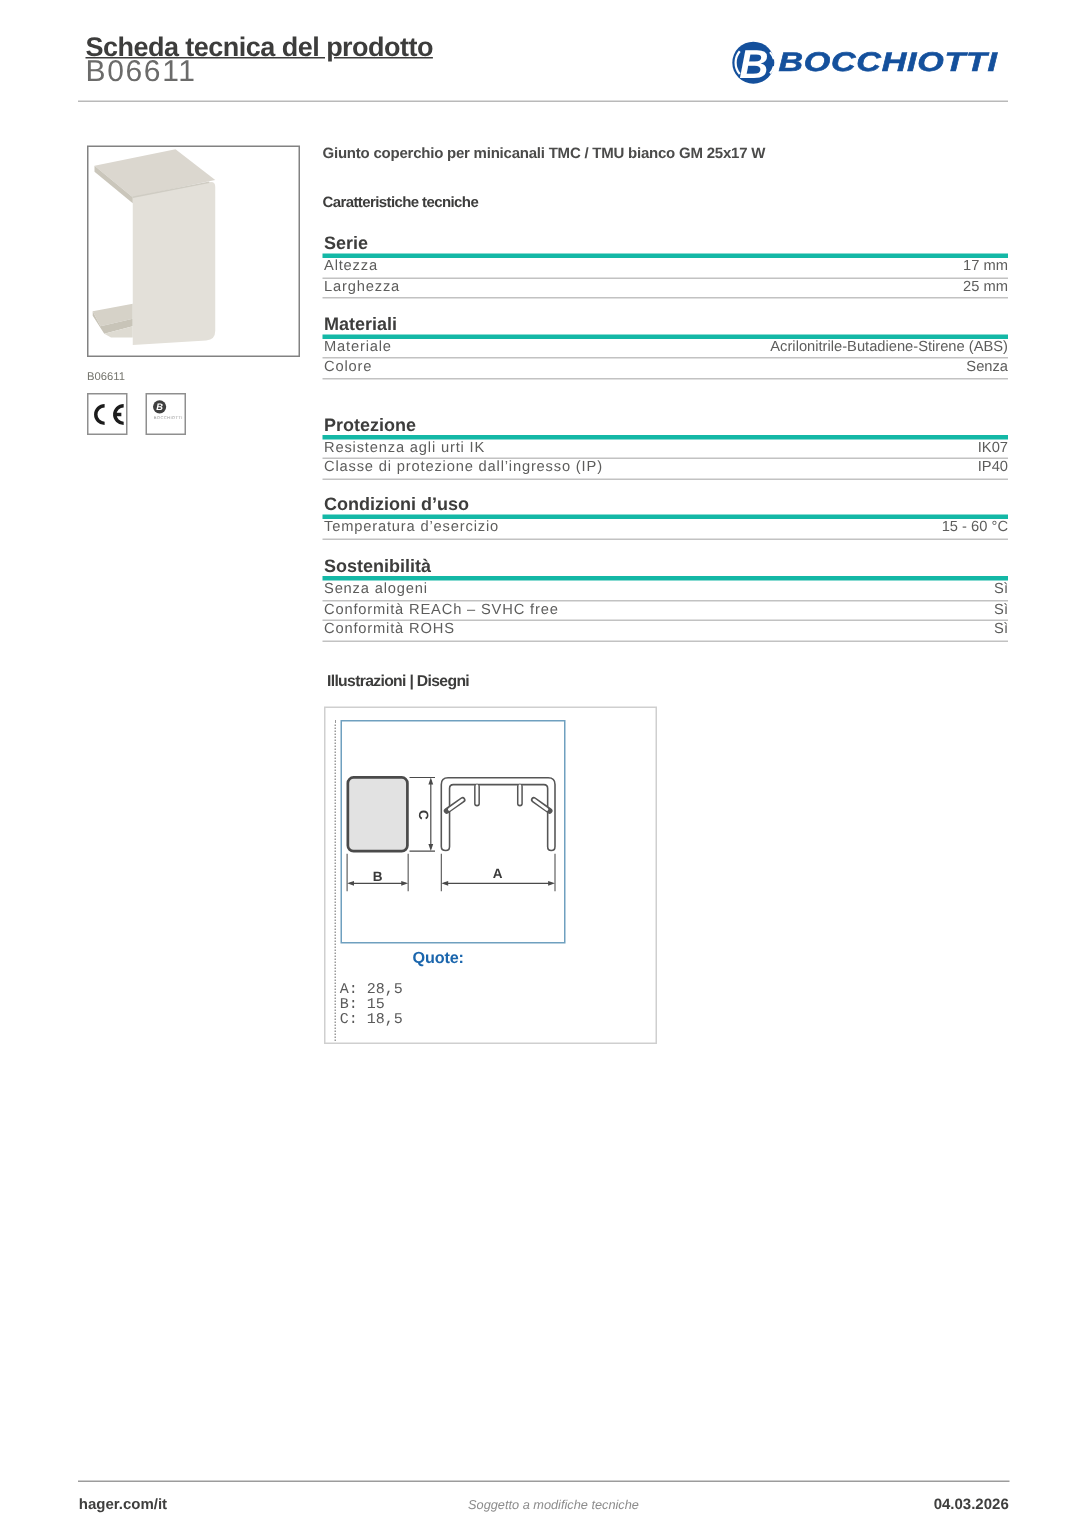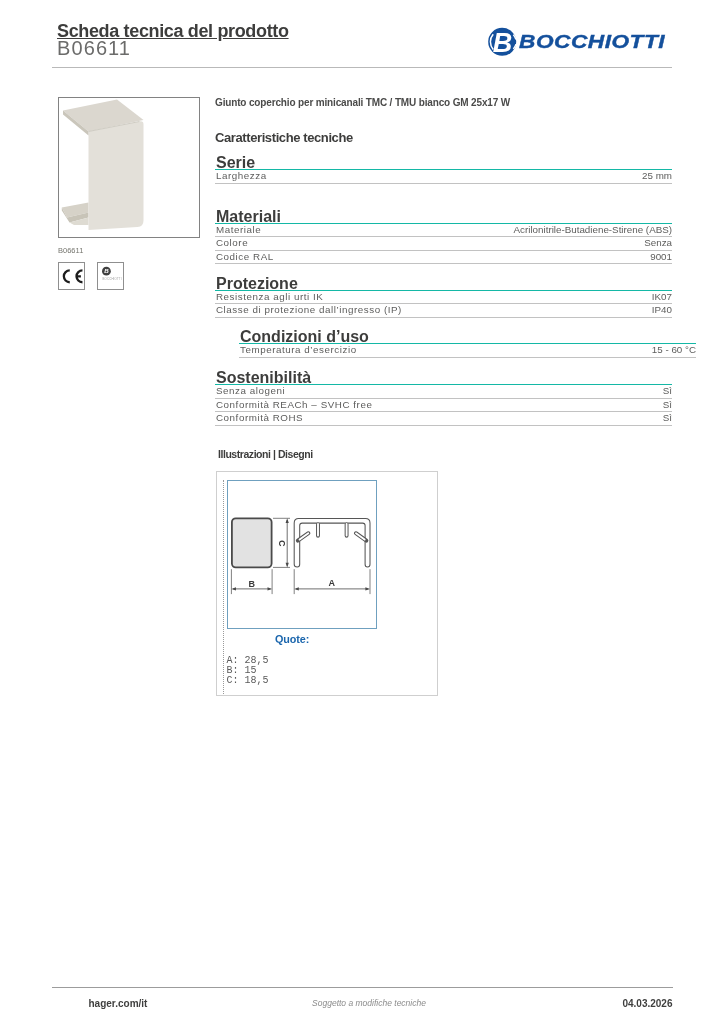--- a/index.html
+++ b/index.html
@@ -2,22 +2,22 @@
 <html><head>
 <meta charset="utf-8">
 <style>
   html,body{margin:0;padding:0;}
   body{width:724px;height:1024px;position:relative;background:#fff;
        font-family:"Liberation Sans",sans-serif;overflow:hidden;}
   .abs{position:absolute;}
   .rule{position:absolute;height:1px;background:#b9b9b9;}
   
   .sec{position:absolute;left:215px;width:457px;}
-  .sh{height:13px;line-height:13px;font-size:16px;font-weight:bold;color:#3d3d3c;
-      border-bottom:1px solid #14b8a6;padding-left:1px;}
+  .sh{height:13px;line-height:13px;font-size:12px;font-weight:bold;color:#3d3d3c;
+      border-bottom:3px solid #14b8a6;padding-left:1px;}
   .row{height:12.5px;line-height:12.5px;font-size:9.8px;letter-spacing:0.55px;color:#5d5d5c;
        border-bottom:1px solid #c2c2c2;padding-left:1px;position:relative;}
   .row .v{position:absolute;right:0;top:0;letter-spacing:normal;}
 </style>
 </head>
 <body>
 
 <div class="abs" style="left:57px;top:22px;font-size:18px;font-weight:bold;color:#3d3d3c;line-height:18px;letter-spacing:-0.35px;text-decoration:underline;">Scheda tecnica del prodotto</div>
 <div class="abs" style="left:57px;top:37.8px;font-size:20px;color:#6b6b6a;line-height:20px;letter-spacing:1.1px;">B06611</div>
 
@@ -59,41 +59,41 @@
 
 <div class="abs" style="left:96.6px;top:262.3px;width:25.4px;height:25.7px;border:1px solid #8f8f8f;">
   <svg width="25" height="25" viewBox="0 0 25 25">
     <circle cx="8.4" cy="8.2" r="4.4" fill="#3f3f3f"></circle>
     <text x="8.4" y="10.4" font-size="6.2" font-weight="bold" font-style="italic" fill="#fff" text-anchor="middle" font-family="Liberation Sans">B</text>
     <text x="4.5" y="16.5" font-size="2.8" fill="#9a9a9a" font-family="Liberation Sans" letter-spacing="0.2">BOCCHIOTTI ·</text>
   </svg>
 </div>
 
 <div class="abs" style="left:215px;top:96.5px;font-size:10px;font-weight:bold;color:#4b4b4a;letter-spacing:-0.15px;">Giunto coperchio per minicanali TMC / TMU bianco GM 25x17 W</div>
-<div class="abs" style="left:215px;top:129.5px;font-size:13px;font-weight:bold;color:#3d3d3c;letter-spacing:-0.4px;">Caratteristiche tecniche</div>
+<div class="abs" style="left:215px;top:129.5px;font-size:10px;font-weight:bold;color:#3d3d3c;letter-spacing:-0.4px;">Caratteristiche tecniche</div>
 
 <div class="sec" style="top:156px;">
   <div class="sh">Serie</div>
+  <div class="row"><span>Altezza</span><span class="v">17 mm</span></div>
   <div class="row"><span>Larghezza</span><span class="v">25 mm</span></div>
 </div>
 
 <div class="sec" style="top:209.5px;">
   <div class="sh">Materiali</div>
   <div class="row"><span>Materiale</span><span class="v">Acrilonitrile-Butadiene-Stirene (ABS)</span></div>
   <div class="row"><span>Colore</span><span class="v">Senza</span></div>
-  <div class="row"><span>Codice RAL</span><span class="v">9001</span></div>
 </div>
 
 <div class="sec" style="top:276.5px;">
   <div class="sh">Protezione</div>
   <div class="row"><span>Resistenza agli urti IK</span><span class="v">IK07</span></div>
   <div class="row"><span>Classe di protezione dall’ingresso (IP)</span><span class="v">IP40</span></div>
 </div>
 
-<div class="sec" style="top:330px;margin-left:24px;">
+<div class="sec" style="top:330px;">
   <div class="sh">Condizioni d’uso</div>
   <div class="row"><span>Temperatura d’esercizio</span><span class="v">15 - 60 °C</span></div>
 </div>
 
 <div class="sec" style="top:371px;">
   <div class="sh">Sostenibilità</div>
   <div class="row"><span>Senza alogeni</span><span class="v">Sì</span></div>
   <div class="row"><span>Conformità REACh – SVHC free</span><span class="v">Sì</span></div>
   <div class="row"><span>Conformità ROHS</span><span class="v">Sì</span></div>
 </div>
@@ -146,15 +146,15 @@
     <text x="55" y="63.3" transform="rotate(90 55 63.3)" text-anchor="middle" dominant-baseline="central">C</text>
     <text x="21.5" y="107">B</text>
     <text x="101.5" y="105.5">A</text>
   </g>
 </svg>
 
 <div class="abs" style="left:227px;top:632.5px;font-size:10.8px;font-weight:bold;color:#1b66ad;letter-spacing:-0.1px;margin-left:48px;">Quote:</div>
 <div class="abs" style="left:226.5px;top:655.5px;font-family:'Liberation Mono',monospace;font-size:10px;line-height:10.15px;color:#5a5a5a;">A: 28,5<br>B: 15<br>C: 18,5</div>
 
 <div class="rule" style="left:52px;top:987px;width:620.5px;background:#9c9c9c;"></div>
-<div class="abs" style="left:52.5px;top:998.2px;font-size:10px;font-weight:bold;color:#3f3f3e;margin-left:36px;">hager.com/it</div>
+<div class="abs" style="left:52.5px;top:998.2px;font-size:10px;font-weight:bold;color:#3f3f3e;">hager.com/it</div>
 <div class="abs" style="left:14px;top:998px;width:710px;text-align:center;font-size:8.5px;color:#8c8c8c;font-style:italic;">Soggetto a modifiche tecniche</div>
 <div class="abs" style="left:472px;top:998.4px;width:200.5px;text-align:right;font-size:10px;font-weight:bold;color:#3f3f3e;">04.03.2026</div>
 
 </body></html>

